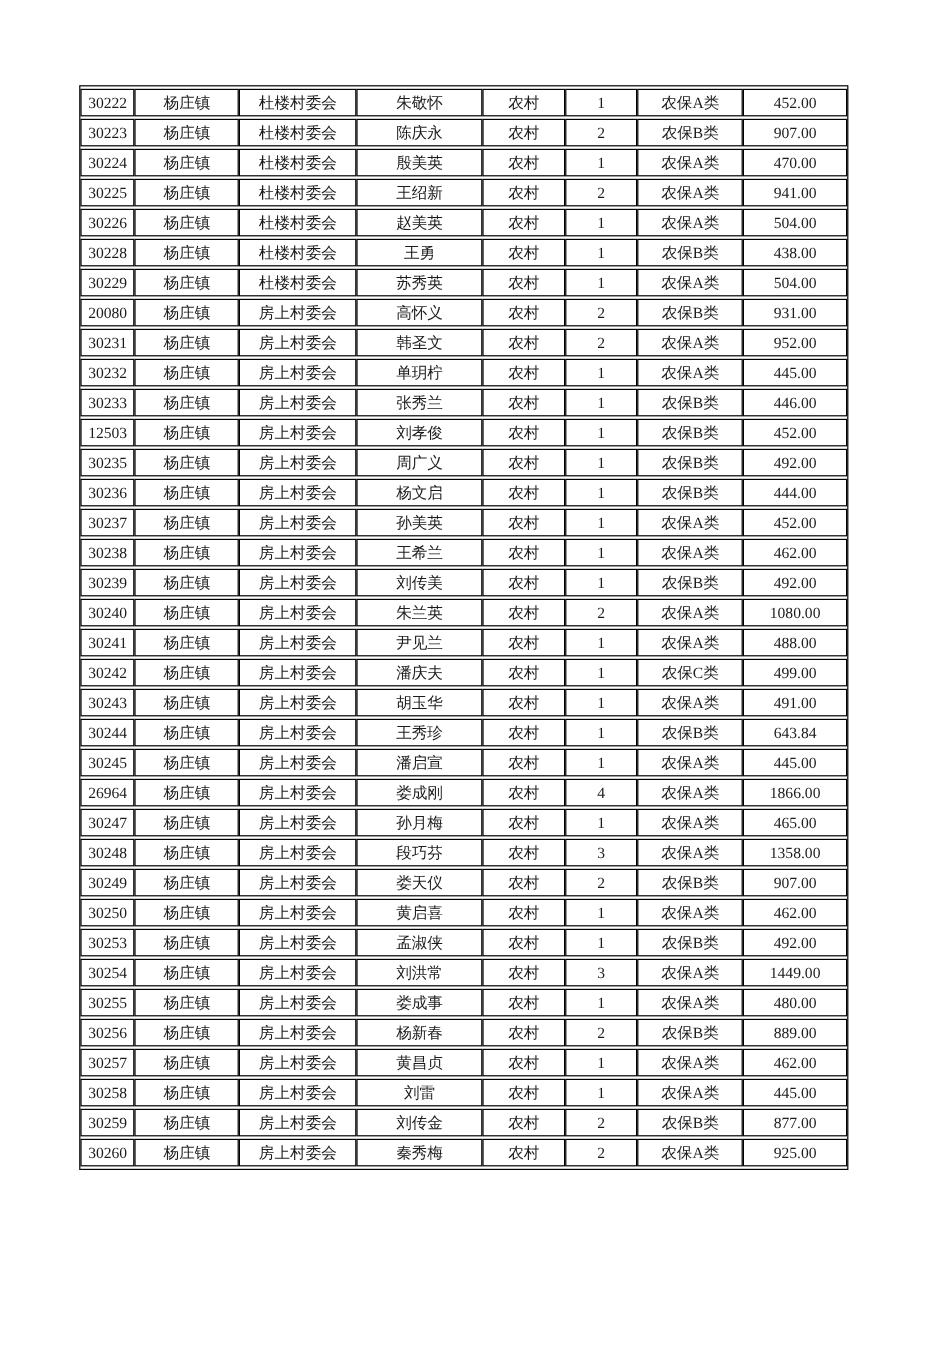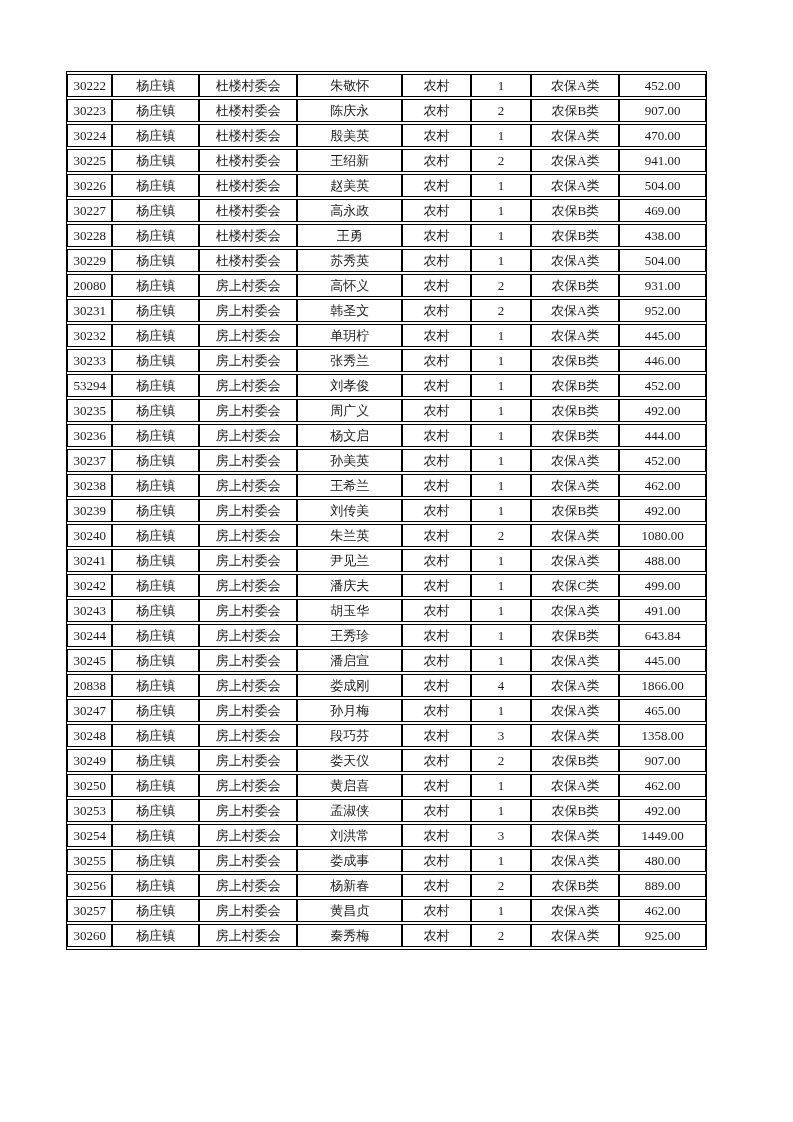--- a/index.html
+++ b/index.html
@@ -107,30 +107,20 @@
           <td>30226</td>
           <td>杨庄镇</td>
           <td>杜楼村委会</td>
           <td>赵美英</td>
           <td>农村</td>
           <td>1</td>
           <td>农保A类</td>
           <td>504.00</td>
         </tr>
         <tr>
-          <td>30227</td>
-          <td>杨庄镇</td>
-          <td>杜楼村委会</td>
-          <td>高永政</td>
-          <td>农村</td>
-          <td>1</td>
-          <td>农保B类</td>
-          <td>469.00</td>
-        </tr>
-        <tr>
           <td>30228</td>
           <td>杨庄镇</td>
           <td>杜楼村委会</td>
           <td>王勇</td>
           <td>农村</td>
           <td>1</td>
           <td>农保B类</td>
           <td>438.00</td>
         </tr>
         <tr>
@@ -177,21 +167,21 @@
           <td>30233</td>
           <td>杨庄镇</td>
           <td>房上村委会</td>
           <td>张秀兰</td>
           <td>农村</td>
           <td>1</td>
           <td>农保B类</td>
           <td>446.00</td>
         </tr>
         <tr>
-          <td>53294</td>
+          <td>12503</td>
           <td>杨庄镇</td>
           <td>房上村委会</td>
           <td>刘孝俊</td>
           <td>农村</td>
           <td>1</td>
           <td>农保B类</td>
           <td>452.00</td>
         </tr>
         <tr>
           <td>30235</td>
@@ -297,21 +287,21 @@
           <td>30245</td>
           <td>杨庄镇</td>
           <td>房上村委会</td>
           <td>潘启宣</td>
           <td>农村</td>
           <td>1</td>
           <td>农保A类</td>
           <td>445.00</td>
         </tr>
         <tr>
-          <td>20838</td>
+          <td>26964</td>
           <td>杨庄镇</td>
           <td>房上村委会</td>
           <td>娄成刚</td>
           <td>农村</td>
           <td>4</td>
           <td>农保A类</td>
           <td>1866.00</td>
         </tr>
         <tr>
           <td>30247</td>
@@ -395,20 +385,40 @@
         </tr>
         <tr>
           <td>30257</td>
           <td>杨庄镇</td>
           <td>房上村委会</td>
           <td>黄昌贞</td>
           <td>农村</td>
           <td>1</td>
           <td>农保A类</td>
           <td>462.00</td>
+        </tr>
+        <tr>
+          <td>30258</td>
+          <td>杨庄镇</td>
+          <td>房上村委会</td>
+          <td>刘雷</td>
+          <td>农村</td>
+          <td>1</td>
+          <td>农保A类</td>
+          <td>445.00</td>
+        </tr>
+        <tr>
+          <td>30259</td>
+          <td>杨庄镇</td>
+          <td>房上村委会</td>
+          <td>刘传金</td>
+          <td>农村</td>
+          <td>2</td>
+          <td>农保B类</td>
+          <td>877.00</td>
         </tr>
         <tr>
           <td>30260</td>
           <td>杨庄镇</td>
           <td>房上村委会</td>
           <td>秦秀梅</td>
           <td>农村</td>
           <td>2</td>
           <td>农保A类</td>
           <td>925.00</td>

